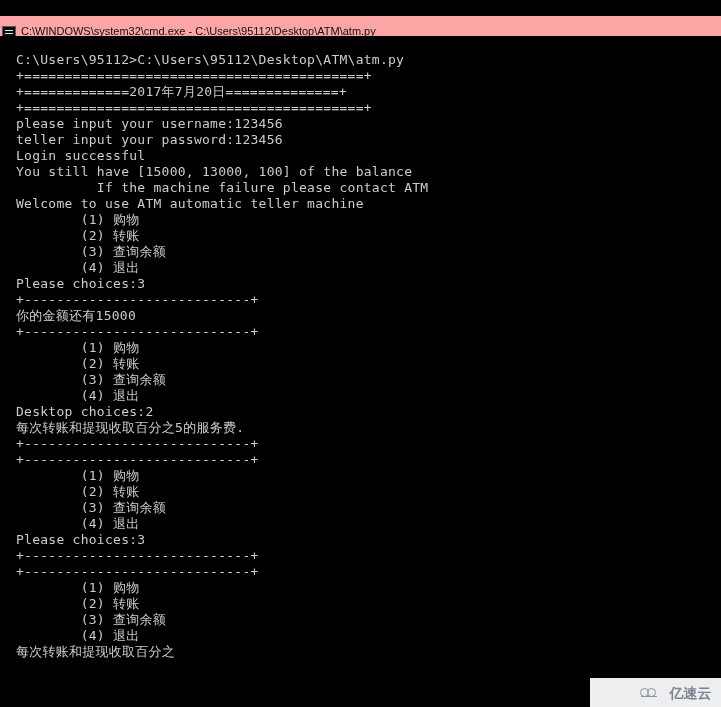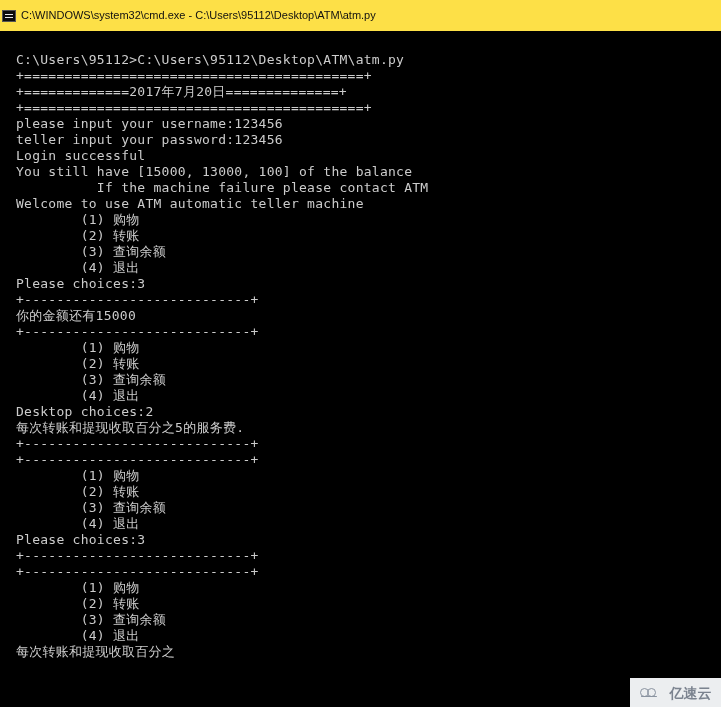--- a/index.html
+++ b/index.html
@@ -20,24 +20,24 @@
     width: 721px;
     height: 707px;
     background: #000000;
     overflow: hidden;
   }
 
   
   #titlebar {
     position: absolute;
     left: 0;
-    top: 0;
+    top: 16px;
     width: 721px;
     height: 31px;
-    background: #fde047;
+    background: #fca5a5;
     display: flex;
     align-items: center;
     overflow: hidden;
   }
   #title-icon {
     width: 14px;
     height: 12px;
     margin-left: 2px;
     margin-right: 5px;
     background: #0c0c0c;
@@ -101,20 +101,21 @@
     position: absolute;
     right: 0;
     bottom: 0;
     width: 91px;
     height: 29px;
     background: #eceef0;
     display: flex;
     align-items: center;
     justify-content: center;
     gap: 11px;
+    padding-left: 40px;
   }
   #watermark-logo {
     width: 19px;
     height: 12px;
     position: relative;
     flex: 0 0 auto;
   }
   #watermark-logo .ring {
     position: absolute;
     top: 1px;

